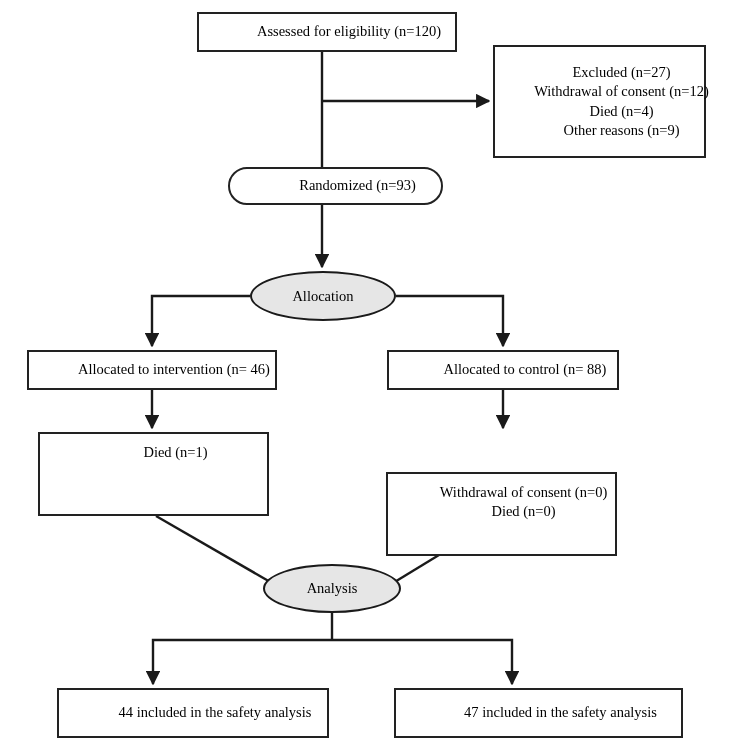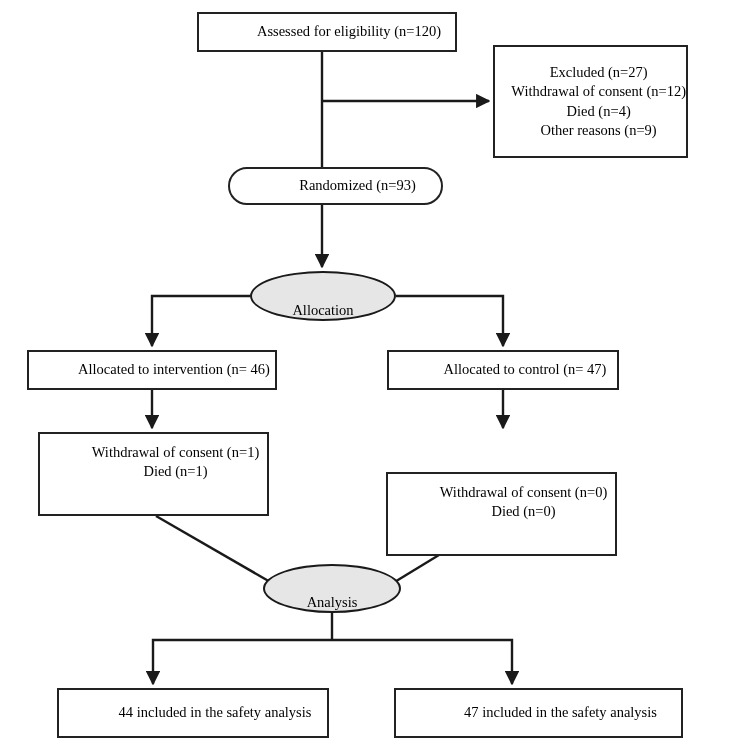--- a/index.html
+++ b/index.html
@@ -43,29 +43,29 @@
   .node.top-v    { align-items: flex-start; padding-top: 9px; }
   .node .lines { width: 100%; padding-left: 44px; }
   .node .lines > div { white-space: nowrap; }
 
   .ellipse {
     position: absolute;
     box-sizing: border-box;
     border: 2px solid #1a1a1a;
     border-radius: 50%;
     display: flex;
-    align-items: flex-end;
+    align-items: center;
     justify-content: center;
     font-size: 14.5px;
     z-index: 3;
   }
 
   
   #node-assessed    { left: 197px; top: 12px;  width: 260px; height: 40px; }
-  #node-excluded    { left: 493px; top: 45px;  width: 195px; height: 113px; justify-content: flex-end; }
+  #node-excluded    { left: 493px; top: 45px;  width: 213px; height: 113px; }
   #node-randomized  { left: 228px; top: 167px; width: 215px; height: 38px; }
   #ellipse-allocation { left: 250px; top: 271px; width: 146px; height: 50px; }
   #node-alloc-int   { left: 27px;  top: 350px; width: 250px; height: 40px; }
   #node-alloc-ctl   { left: 387px; top: 350px; width: 232px; height: 40px; }
   #node-wd-int      { left: 38px;  top: 432px; width: 231px; height: 84px; }
   #node-wd-ctl      { left: 386px; top: 436px; width: 231px; height: 84px; margin-top: 36px; }
   #ellipse-analysis { left: 263px; top: 564px; width: 138px; height: 49px; }
   #node-safety-int  { left: 17px;  top: 688px; width: 272px; height: 50px; margin-left: 40px; }
   #node-safety-ctl  { left: 394px; top: 688px; width: 289px; height: 50px; justify-content: flex-end; }
 </style>
@@ -132,27 +132,26 @@
   </div>
 
   <div class="node center-v" id="node-alloc-int" style="border-color: rgb(34, 34, 34); background: rgb(255, 255, 255); color: rgb(0, 0, 0);">
     <div class="lines">
       <div>Allocated to intervention (n= 46)</div>
     </div>
   </div>
 
   <div class="node center-v" id="node-alloc-ctl" style="border-color: rgb(34, 34, 34); background: rgb(255, 255, 255); color: rgb(0, 0, 0);">
     <div class="lines">
-      <div>Allocated to control (n= 47)</div>
+      <div>Allocated to control (n= 88)</div>
     </div>
   </div>
 
   <div class="node top-v" id="node-wd-int" style="border-color: rgb(34, 34, 34); background: rgb(255, 255, 255); color: rgb(0, 0, 0);">
     <div class="lines">
-      <div>Withdrawal of consent (n=1)</div>
       <div>Died (n=1)</div>
     </div>
   </div>
 
   <div class="node top-v" id="node-wd-ctl" style="border-color: rgb(34, 34, 34); background: rgb(255, 255, 255); color: rgb(0, 0, 0);">
     <div class="lines">
       <div>Withdrawal of consent (n=0)</div>
       <div>Died (n=0)</div>
     </div>
   </div>

